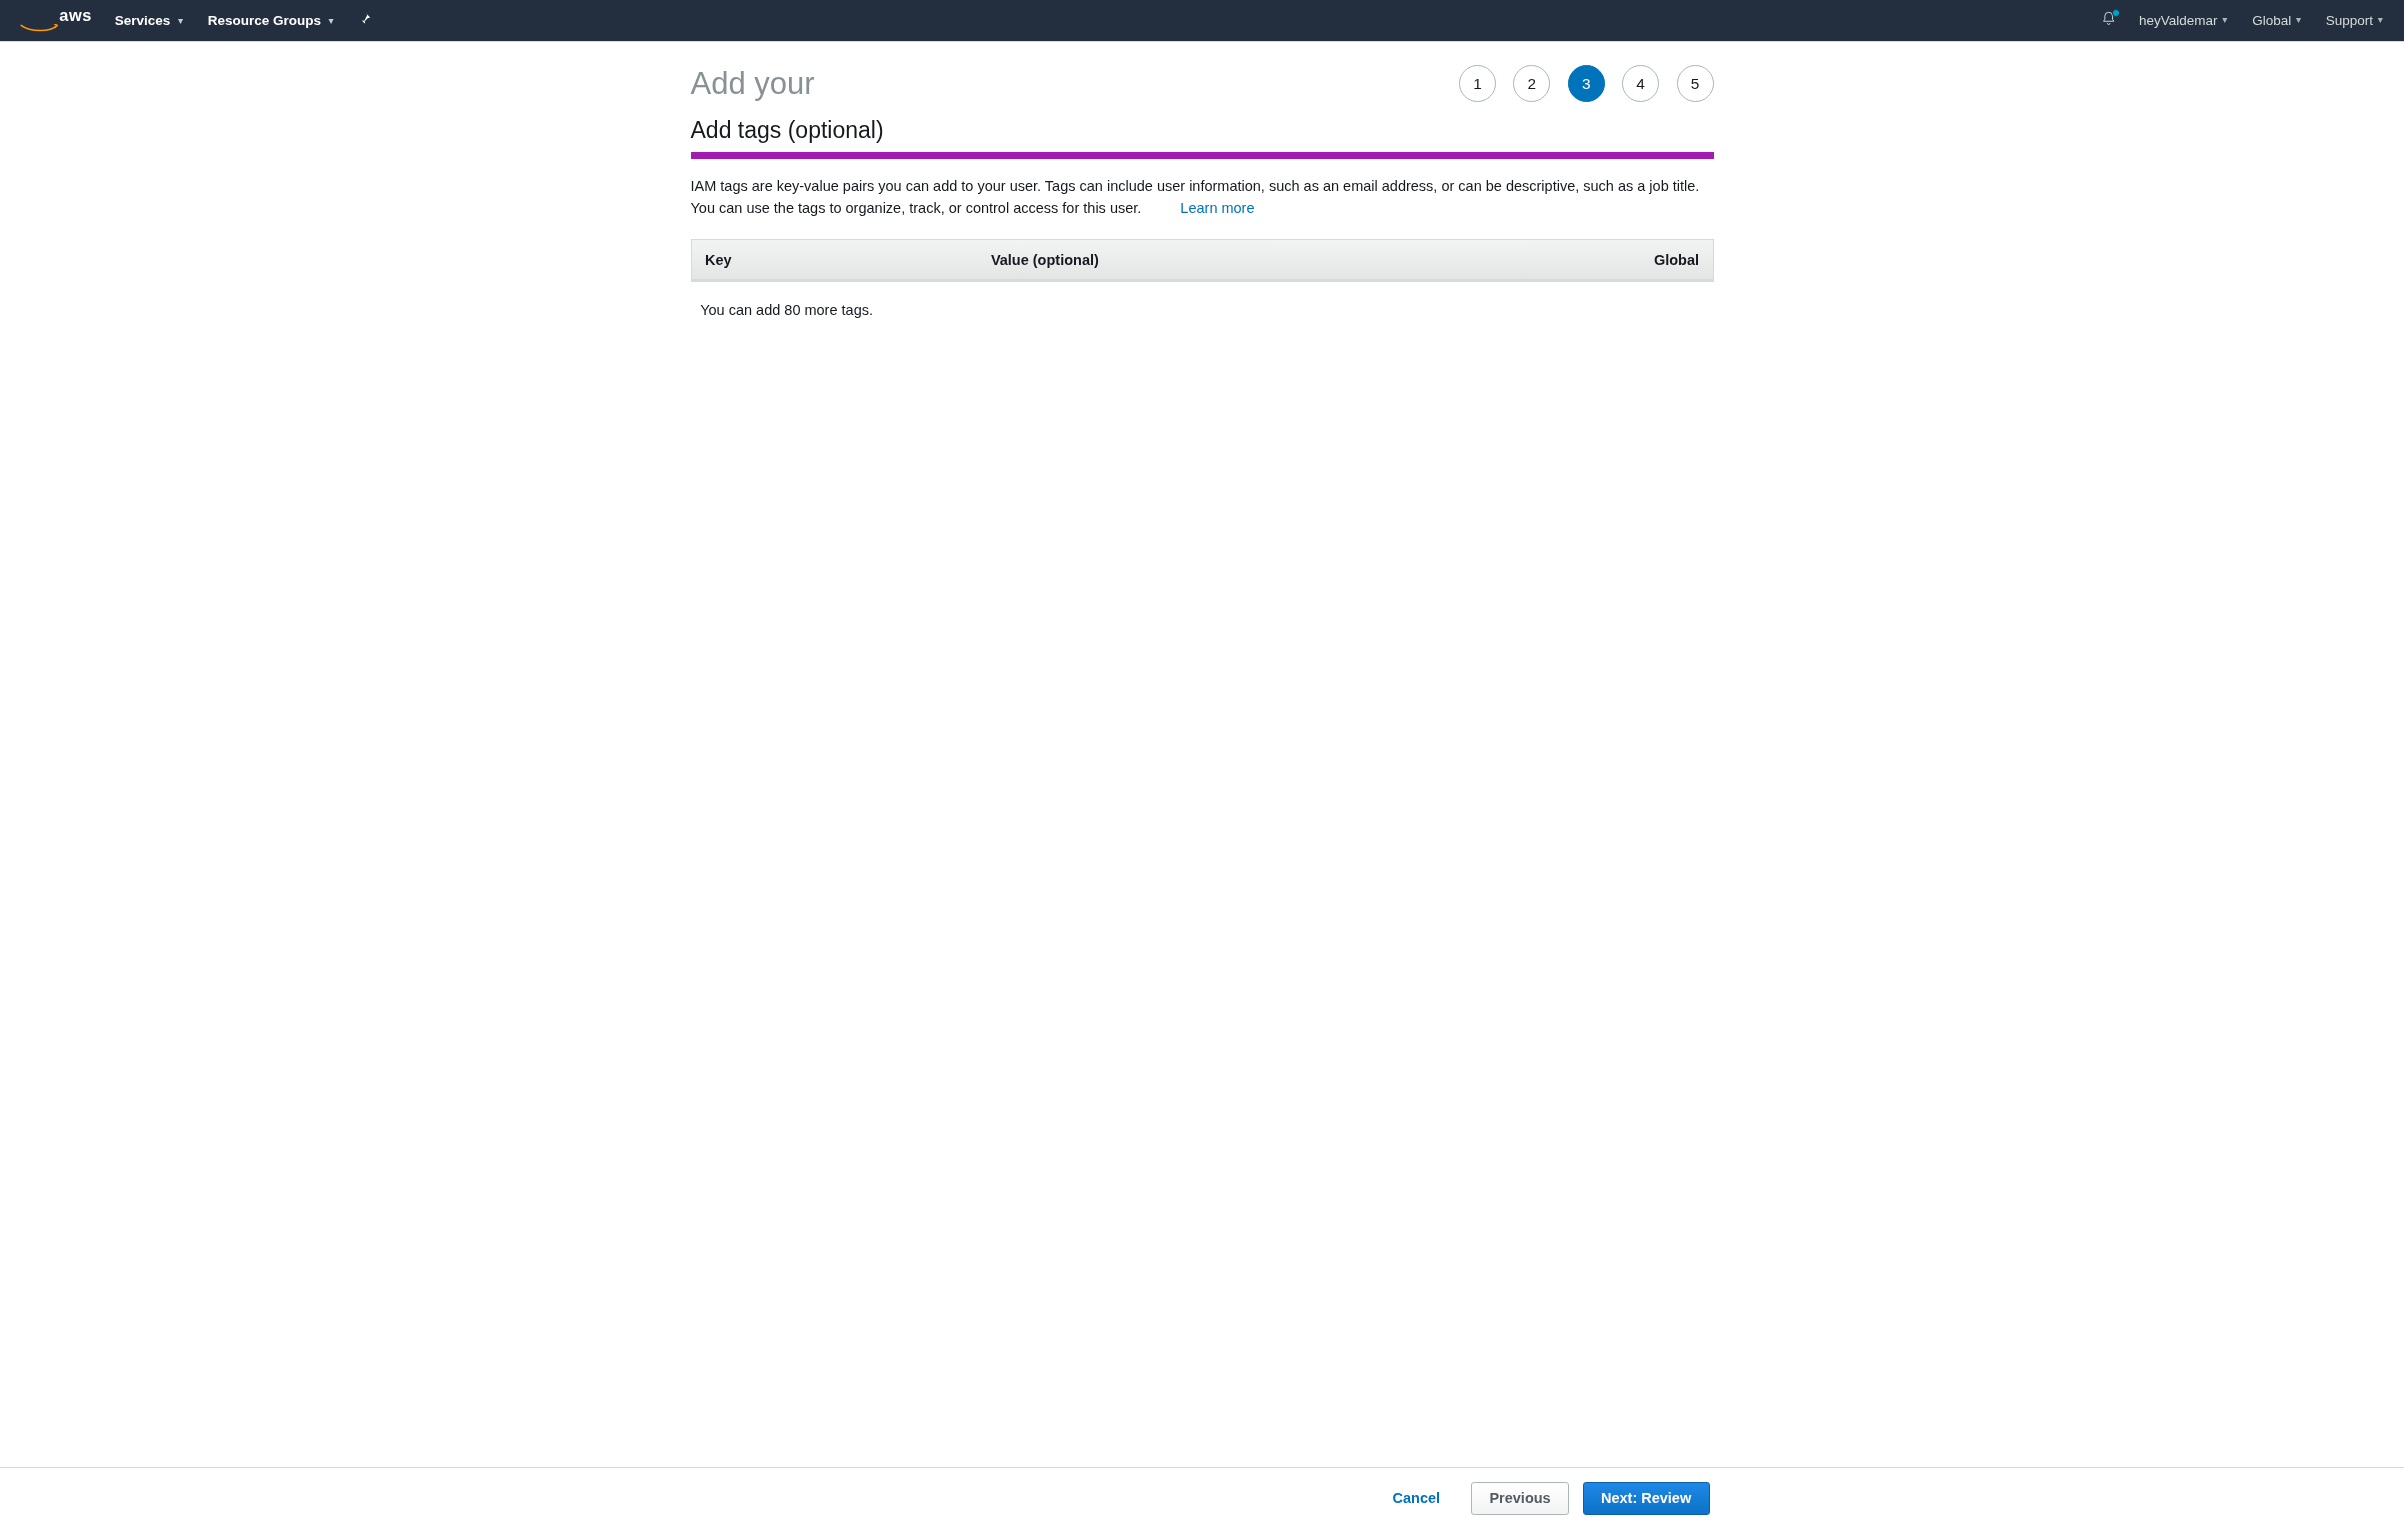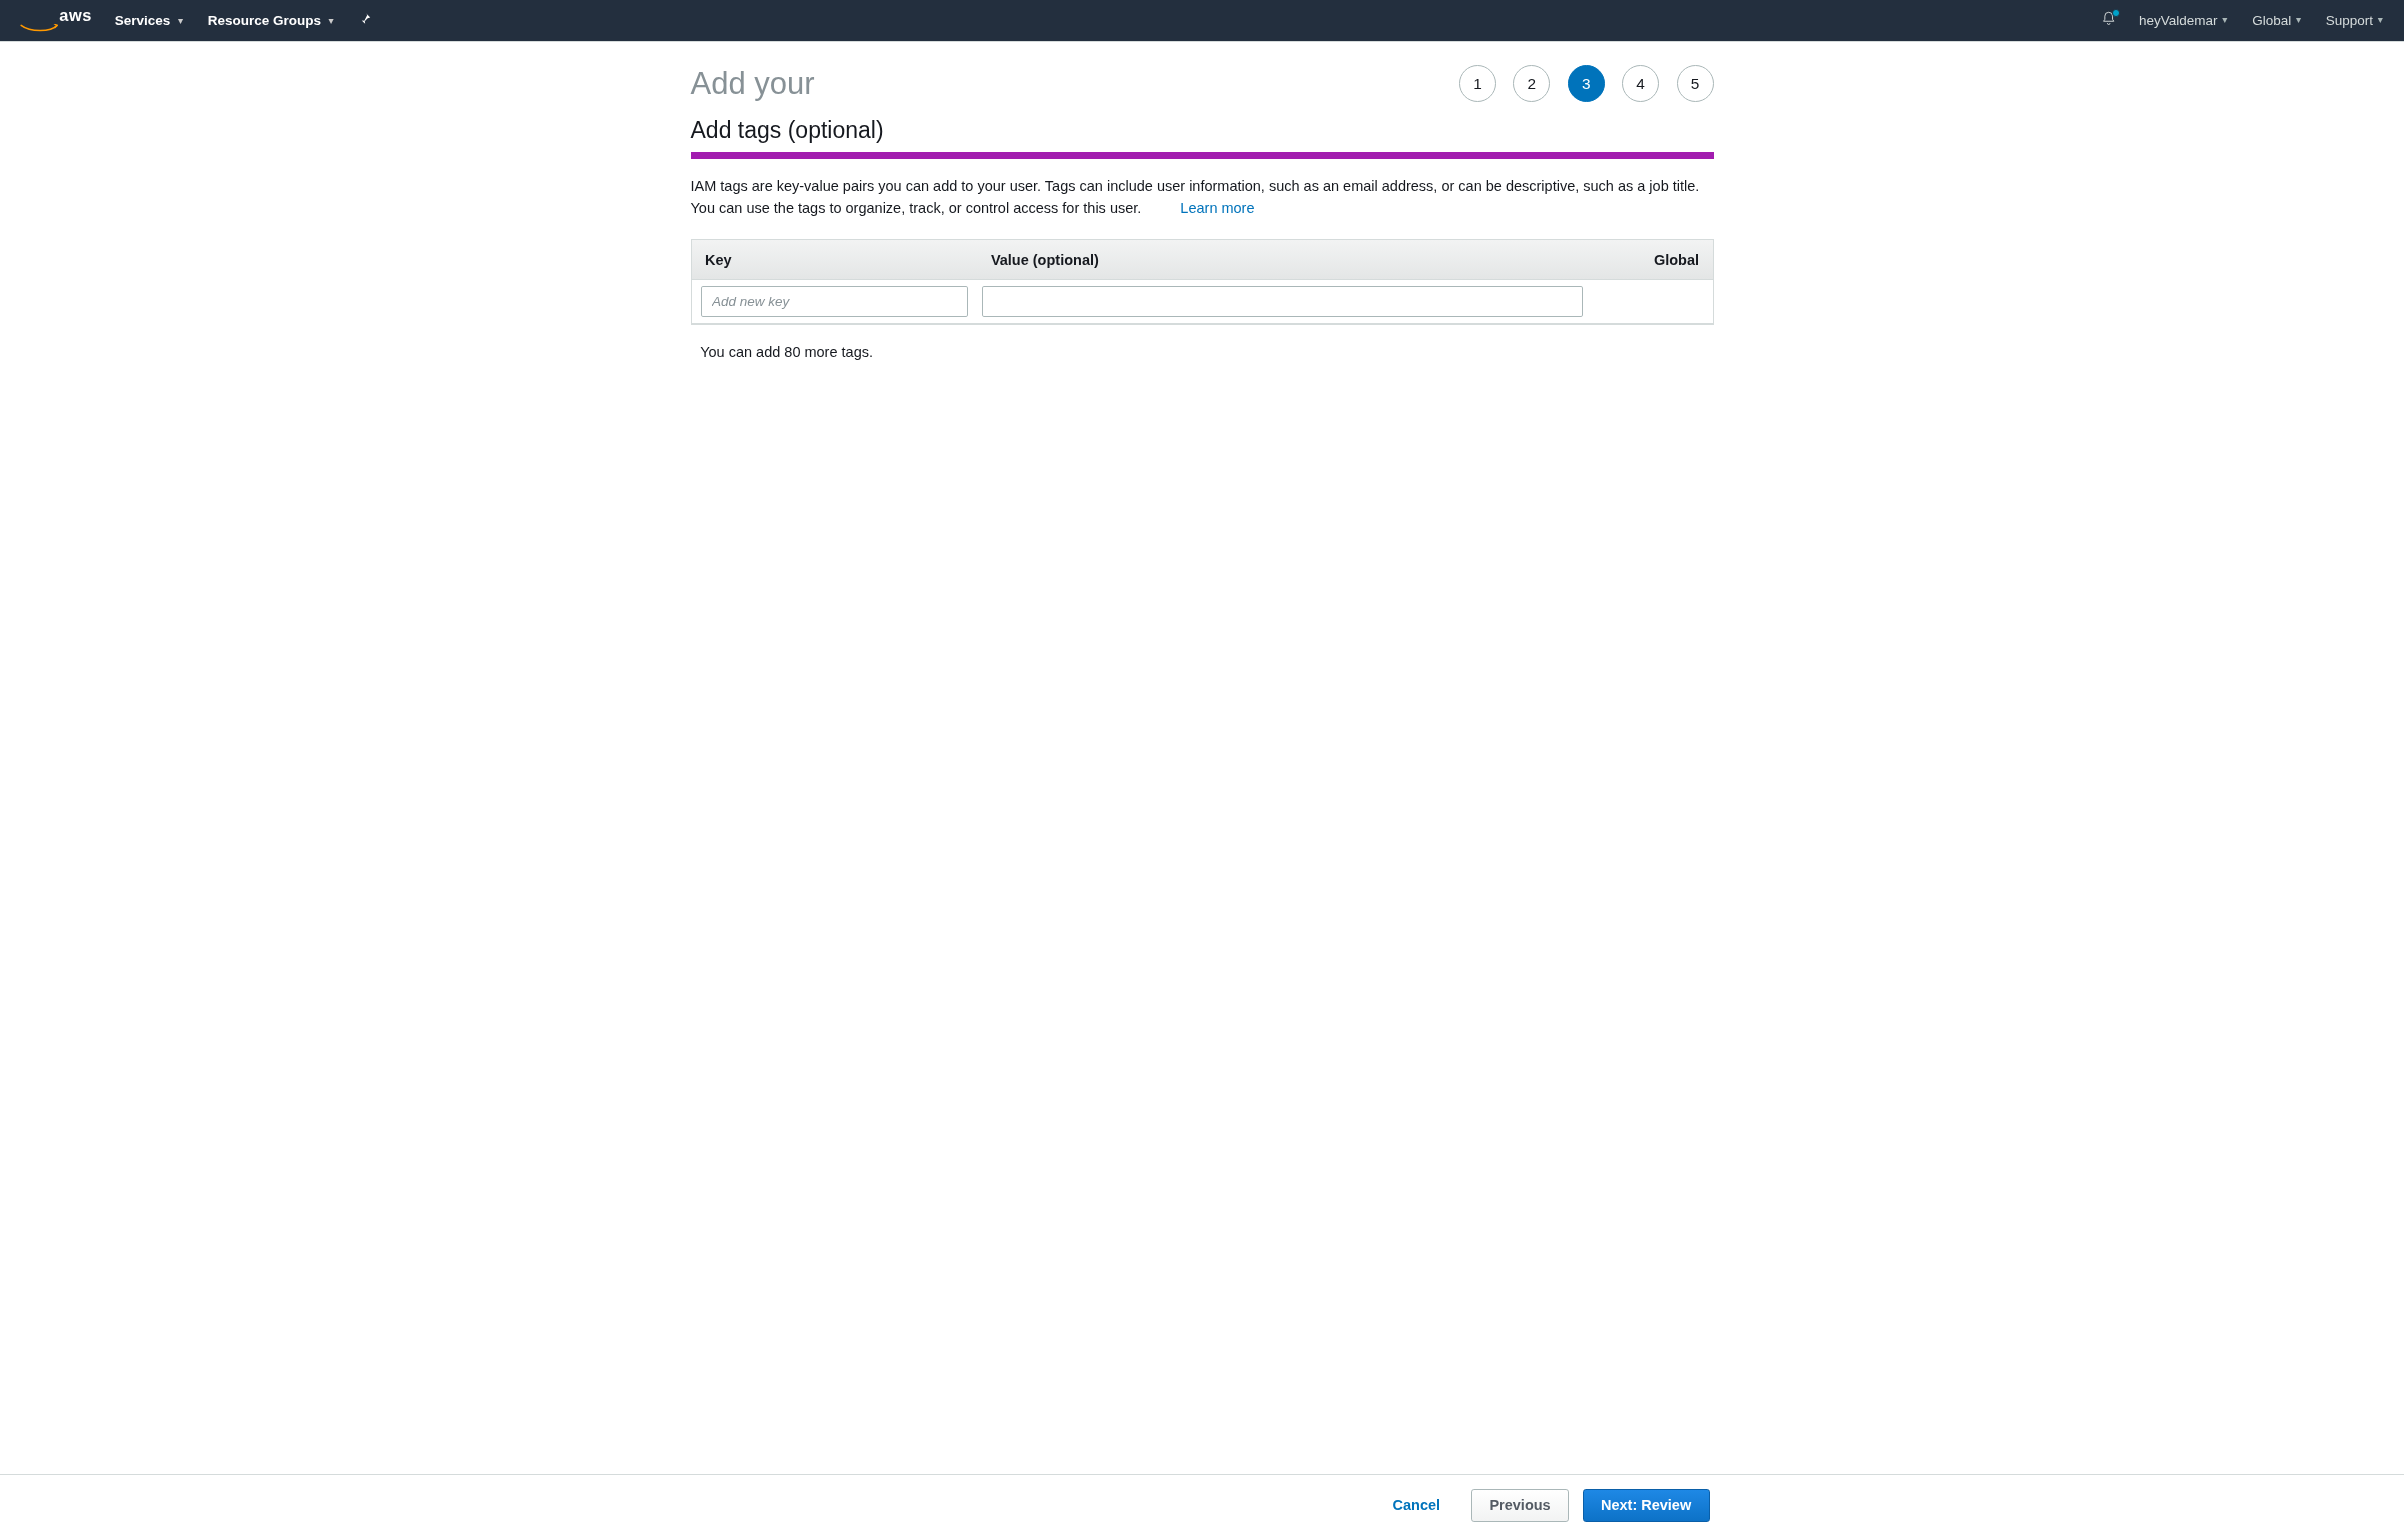--- a/index.html
+++ b/index.html
@@ -96,21 +96,21 @@
     .tag-row .col-value { padding-right: 13.5px; }
     .tag-row .col-remove { }
     
     .table-outer-border-bottom { border-bottom: 1px solid #d5dbdb; }
     
     .tags-left { font-size: 14.5px; padding: 19.3px 0 0 9.7px; color: #16191f; }
     
     
     .footer-bar {
       position: fixed;
-      bottom: 0; left: 0; right: 0;
+      bottom: 7px; left: 0; right: 0;
       border-top: 1px solid #d5dbdb;
       background: #ffffff;
       padding: 13.5px 0;
     }
     .footer-inner {
       max-width: 1023px;
       margin: 0 auto;
       display: flex;
       justify-content: flex-end;
       gap: 13.5px;
@@ -205,29 +205,20 @@
   <p class="section-desc">
     <span>IAM tags are key-value pairs you can add to your user. Tags can include user information, such as an email address, or can be descriptive, such as a job title. You can use the tags to organize, track, or control access for this user. </span><a href="#">Learn more</a>
   </p>
 
   <div class="tag-table">
     <div class="tag-head">
       <div class="col col-key">Key</div>
       <div class="col col-value">Value (optional)</div>
       <div class="col col-remove">Global</div>
     </div>
-    <div class="tag-row">
-      <div class="col-key">
-        <input type="text" placeholder="Add new key" style="">
-      </div>
-      <div class="col-value">
-        <input type="text" placeholder="" style="">
-      </div>
-      <div class="col-remove"></div>
-    </div>
   </div>
   <div class="table-outer-border-bottom"></div>
 
   <p class="tags-left">You can add 80 more tags.</p>
 
 </div>
 
 <div class="footer-bar">
   <div class="footer-inner">
     <button class="btn btn-link">Cancel</button>

